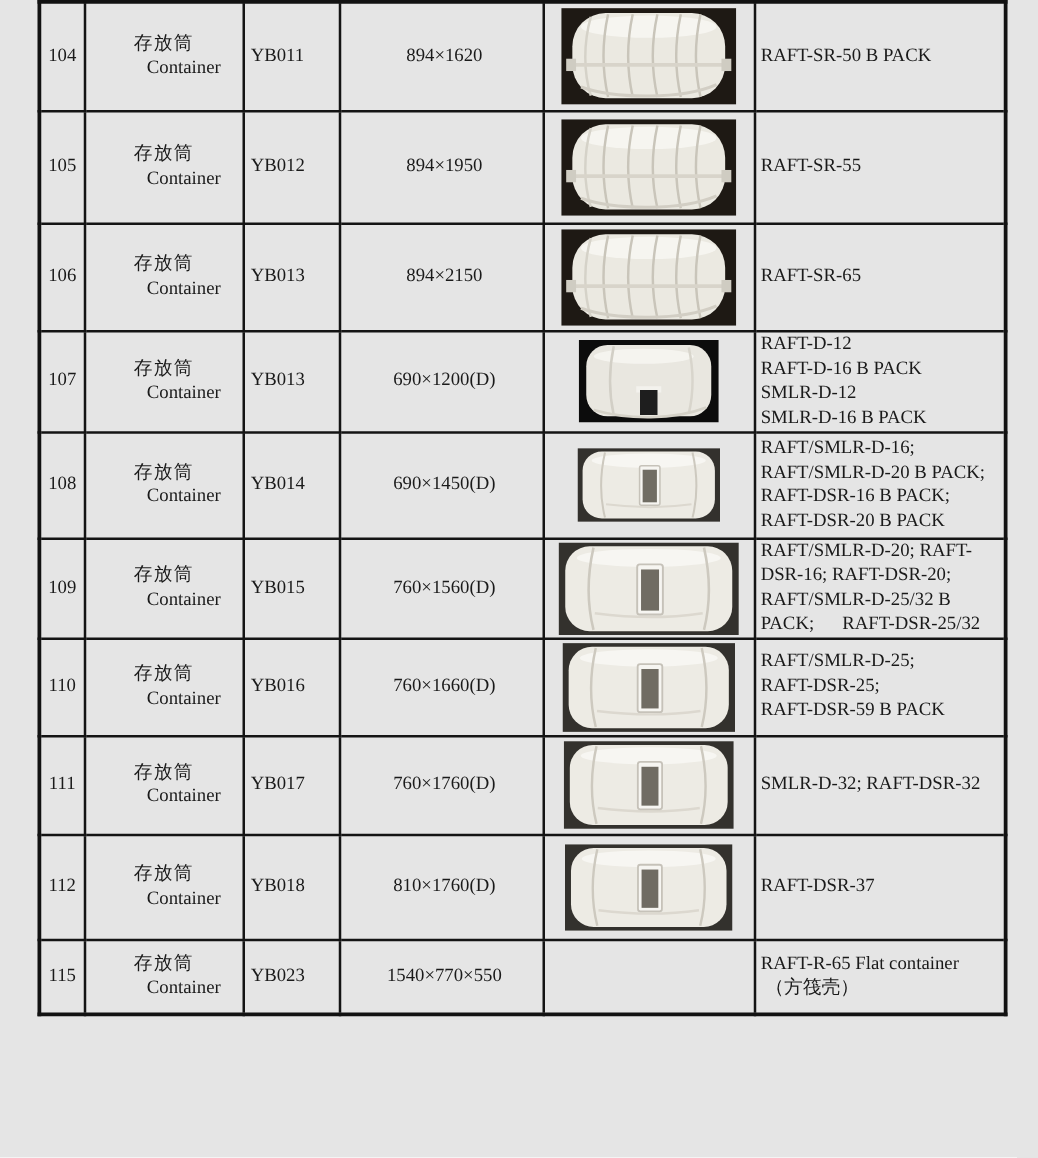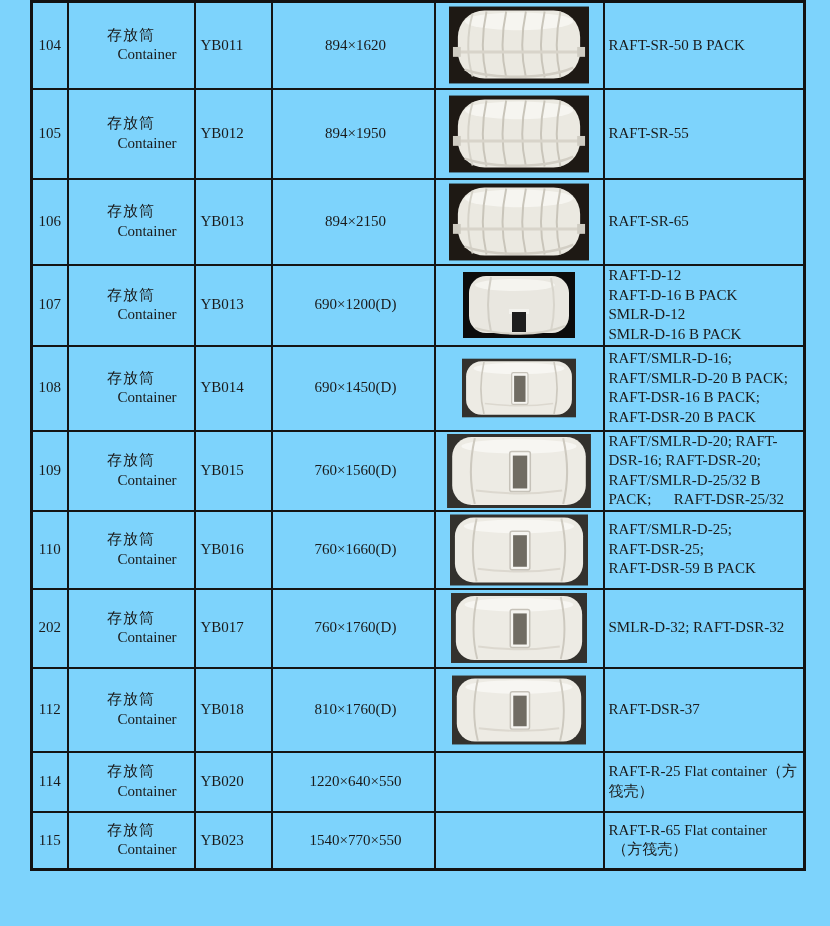--- a/index.html
+++ b/index.html
@@ -9,21 +9,21 @@
     width: 830px;
     height: 926px;
     overflow: hidden;
     font-family: "Liberation Serif", "DejaVu Serif", serif;
     color: #1a1a1a;
   }
   .scan-page {
     position: relative;
     width: 830px;
     height: 926px;
-    background: #7dd3fc;
+    background: #e5e5e5;
   }
   table.spec-table {
     position: absolute;
     left: 30px;
     top: 0;
     border-collapse: collapse;
     table-layout: fixed;
     width: 773px;
     border: 3px solid #121212;
   }
@@ -261,21 +261,21 @@
     <rect x="64" y="21" width="14" height="32" fill="#706c63"></rect>
   </svg>
           </td>
     <td class="c-models">
             <div class="model-line">RAFT/SMLR-D-25;</div>
             <div class="model-line">RAFT-DSR-25;</div>
             <div class="model-line">RAFT-DSR-59 B PACK</div>
           </td>
   </tr>
         <tr>
-    <td class="c-no">202</td>
+    <td class="c-no">111</td>
     <td class="c-name">
       <div class="cn">存放筒</div>
       <div class="en">Container</div>
     </td>
     <td class="c-code">YB017</td>
     <td class="c-dim">760×1760(D)</td>
     <td class="c-photo">
             <svg width="136" height="72" viewBox="0 0 140 72" xmlns="http://www.w3.org/2000/svg">
     <rect width="140" height="72" fill="#33312d"></rect>
     <rect x="5" y="3" width="130" height="66" rx="19" fill="#edebe4"></rect>
@@ -306,34 +306,20 @@
     <ellipse cx="70" cy="12" rx="56" ry="7" fill="#f7f6f2"></ellipse>
     <path d="M27,4 C22,26 22,48 27,68" stroke="#cdc9bf" stroke-width="2" fill="none"></path>
     <path d="M113,4 C118,26 118,48 113,68" stroke="#cdc9bf" stroke-width="2" fill="none"></path>
     <path d="M28,55 C60,59 84,59 112,55" stroke="#dcd8cf" stroke-width="2" fill="none"></path>
     <rect x="61" y="17" width="20" height="39" rx="2" fill="#f6f5f1" stroke="#c6c2b9" stroke-width="1.5"></rect>
     <rect x="64" y="21" width="14" height="32" fill="#706c63"></rect>
   </svg>
           </td>
     <td class="c-models">
             <div class="model-line">RAFT-DSR-37</div>
-          </td>
-  </tr>
-        <tr>
-    <td class="c-no">114</td>
-    <td class="c-name">
-      <div class="cn">存放筒</div>
-      <div class="en">Container</div>
-    </td>
-    <td class="c-code">YB020</td>
-    <td class="c-dim">1220×640×550</td>
-    <td class="c-photo"></td>
-    <td class="c-models">
-            <div class="model-line">RAFT-R-25 Flat container（方</div>
-            <div class="model-line">筏壳）</div>
           </td>
   </tr>
         <tr>
     <td class="c-no">115</td>
     <td class="c-name">
       <div class="cn">存放筒</div>
       <div class="en">Container</div>
     </td>
     <td class="c-code">YB023</td>
     <td class="c-dim">1540×770×550</td>

